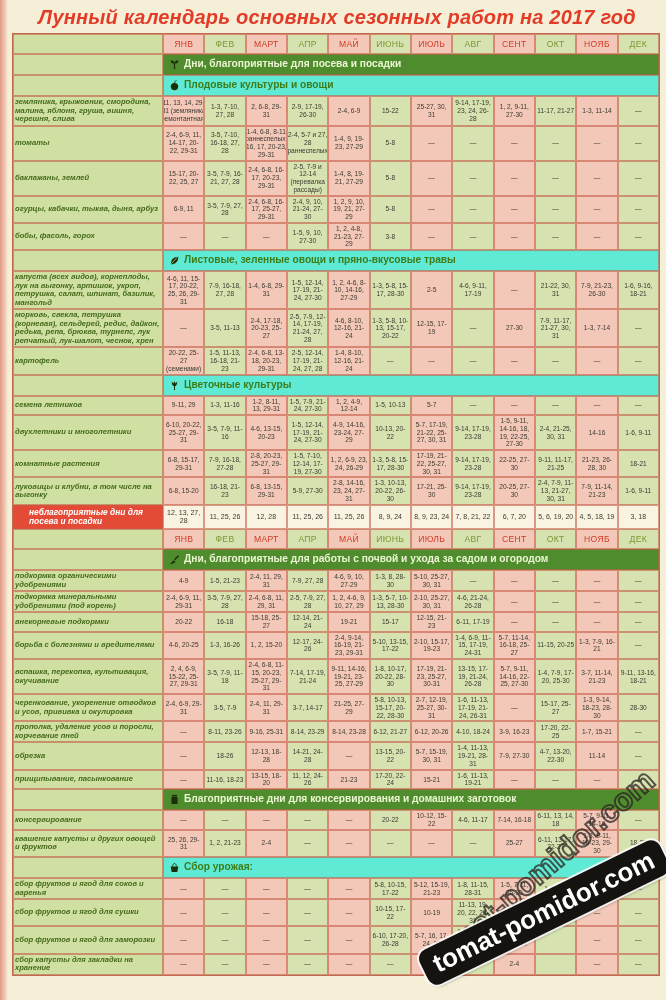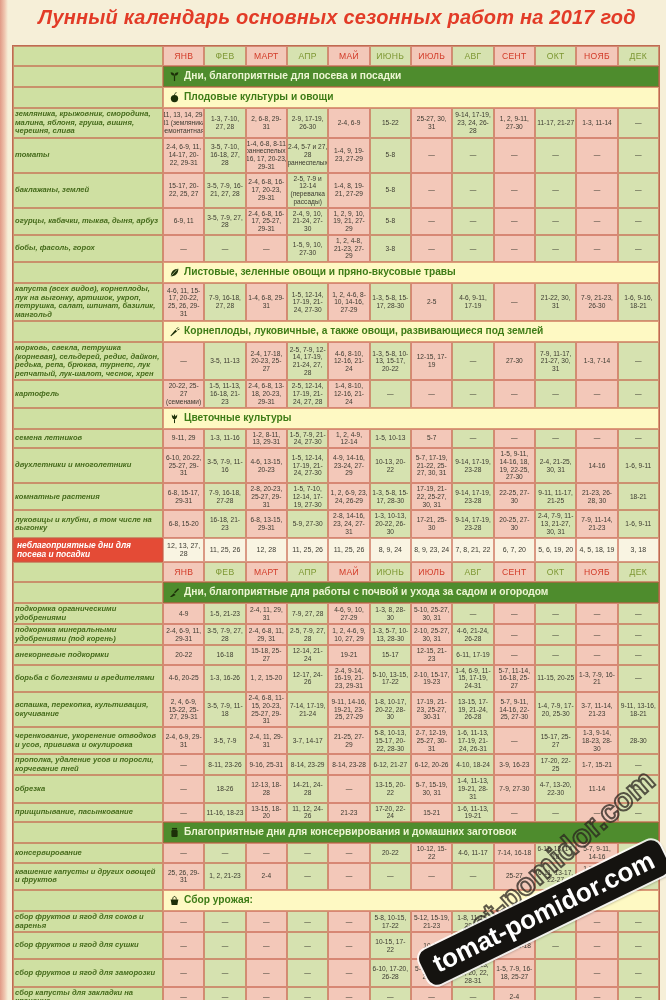--- a/index.html
+++ b/index.html
@@ -4,21 +4,21 @@
 <style>
   html,body{margin:0;padding:0}
   body{
     width:666px;height:1000px;overflow:hidden;position:relative;
     background:#f6efd8;
     font-family:"Liberation Sans",sans-serif;
   }
   .page-edge{position:absolute;left:0;top:0;width:8px;height:100%;
     background:linear-gradient(90deg,#e09a86,#efc4ae 55%,#f6efd8);z-index:5}
   .page-title{
-    margin:0;padding:6px 8px 16px 16px;text-align:center;
+    margin:0;padding:6px 8px 4px 16px;text-align:center;
     font-size:20px;font-weight:bold;font-style:italic;color:#e23b27;
     letter-spacing:.2px;white-space:nowrap;
   }
   .calendar{
     margin:0 6px 0 12px;border:1px solid #c06a52;background:#e9e4c8;
   }
   .tr{display:grid;grid-template-columns:150px repeat(12,1fr);}
   .cell{
     border:0.5px solid rgba(196,92,70,.6);
     display:flex;align-items:center;justify-content:center;
@@ -34,25 +34,25 @@
   .col-green{background:#d6e2b0}
   .monthcell{font-weight:normal;font-size:8.6px;letter-spacing:.3px;min-height:16px}
   .monthcell.m-red{color:#d23a28}
   .monthcell.m-green{color:#7d9733}
   .bar{
     grid-column:2/14;display:flex;align-items:center;gap:4px;
     padding:2px 5px;font-weight:bold;font-size:10.2px;line-height:1.05;
     border:0.5px solid rgba(196,92,70,.6);min-height:15px;
   }
   .bar.section{background:#4e8c2d;color:#edf6d3}
-  .bar.sub{background:#fef9c3;color:#3e7c17}
+  .bar.sub{background:#5eead4;color:#3e7c17}
   .bar .ico{display:inline-flex;flex:0 0 auto}
   .badlabel{
     background:#e44b36;color:#fff;font-style:italic;font-weight:bold;
-    font-size:8.4px;line-height:1.1;padding:2px 3px;text-align:left;
+    font-size:8.4px;line-height:1.1;padding:2px 15px;text-align:left;
     justify-content:flex-start;
   }
   .badcell{background:#f9f4e2;font-size:7px}
   .wm{position:absolute;white-space:nowrap;font-weight:bold;z-index:10;
     font-family:"Liberation Sans",sans-serif}
   .wm-outline{
     left:432px;top:948px;transform:rotate(-41deg);transform-origin:0 50%;
     font-size:31px;color:rgba(255,255,255,.06);
     -webkit-text-stroke:2px rgba(40,35,30,.75);
     text-stroke:2px rgba(40,35,30,.75);
@@ -205,32 +205,20 @@
       <div class="cell col-pink">1-4, 6-8, 29-31</div>
       <div class="cell col-green">1-5, 12-14, 17-19, 21-24, 27-30</div>
       <div class="cell col-pink">1, 2, 4-6, 8-10, 14-16, 27-29</div>
       <div class="cell col-green">1-3, 5-8, 15-17, 28-30</div>
       <div class="cell col-pink">2-5</div>
       <div class="cell col-green">4-6, 9-11, 17-19</div>
       <div class="cell col-pink">—</div>
       <div class="cell col-green">21-22, 30, 31</div>
       <div class="cell col-pink">7-9, 21-23, 26-30</div>
       <div class="cell col-green">1-6, 9-16, 18-21</div>
-    </div>
-    <div class="tr sub">
-      <div class="cell label"></div>
-      <div class="bar sub">
-        <div class="ico">
-          <svg width="11" height="11" viewBox="0 0 12 12">
-            <path d="M1.5 10.5L7 4l1.8 1.8-6.5 5.5z" fill="#1c2f08"></path>
-            <path d="M8 3.4l2-2M9.2 4.4l2.2-1" stroke="#1c2f08" stroke-width="1" fill="none"></path>
-          </svg>
-        </div>
-        <div>Корнеплоды, луковичные, а также овощи, развивающиеся под землей</div>
-      </div>
     </div>
     <div class="tr data">
       <div class="cell label">морковь, свекла, петрушка (корневая), сельдерей, редис, дайкон, редька, репа, брюква, турнепс, лук репчатый, лук-шалот, чеснок, хрен</div>
       <div class="cell col-pink">—</div>
       <div class="cell col-green">3-5, 11-13</div>
       <div class="cell col-pink">2-4, 17-18, 20-23, 25-27</div>
       <div class="cell col-green">2-5, 7-9, 12-14, 17-19, 21-24, 27, 28</div>
       <div class="cell col-pink">4-6, 8-10, 12-16, 21-24</div>
       <div class="cell col-green">1-3, 5-8, 10-13, 15-17, 20-22</div>
       <div class="cell col-pink">12-15, 17-19</div>

